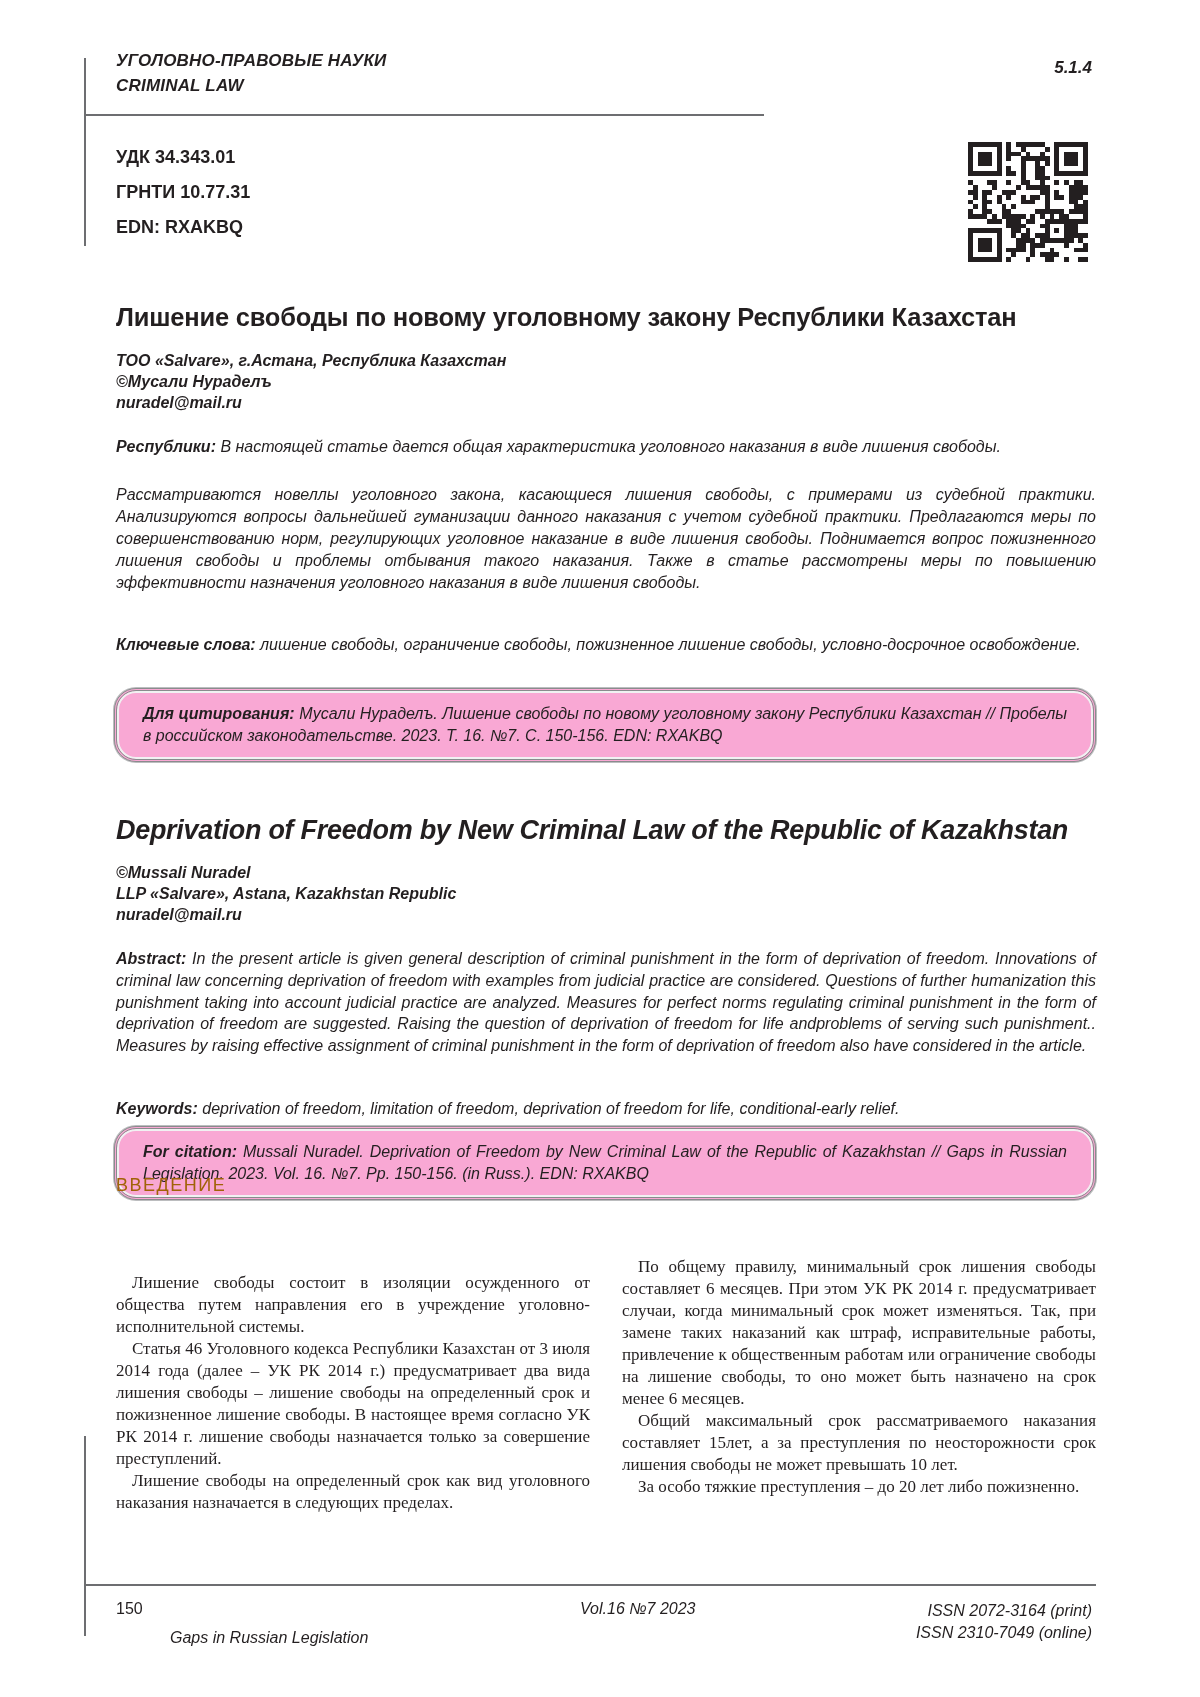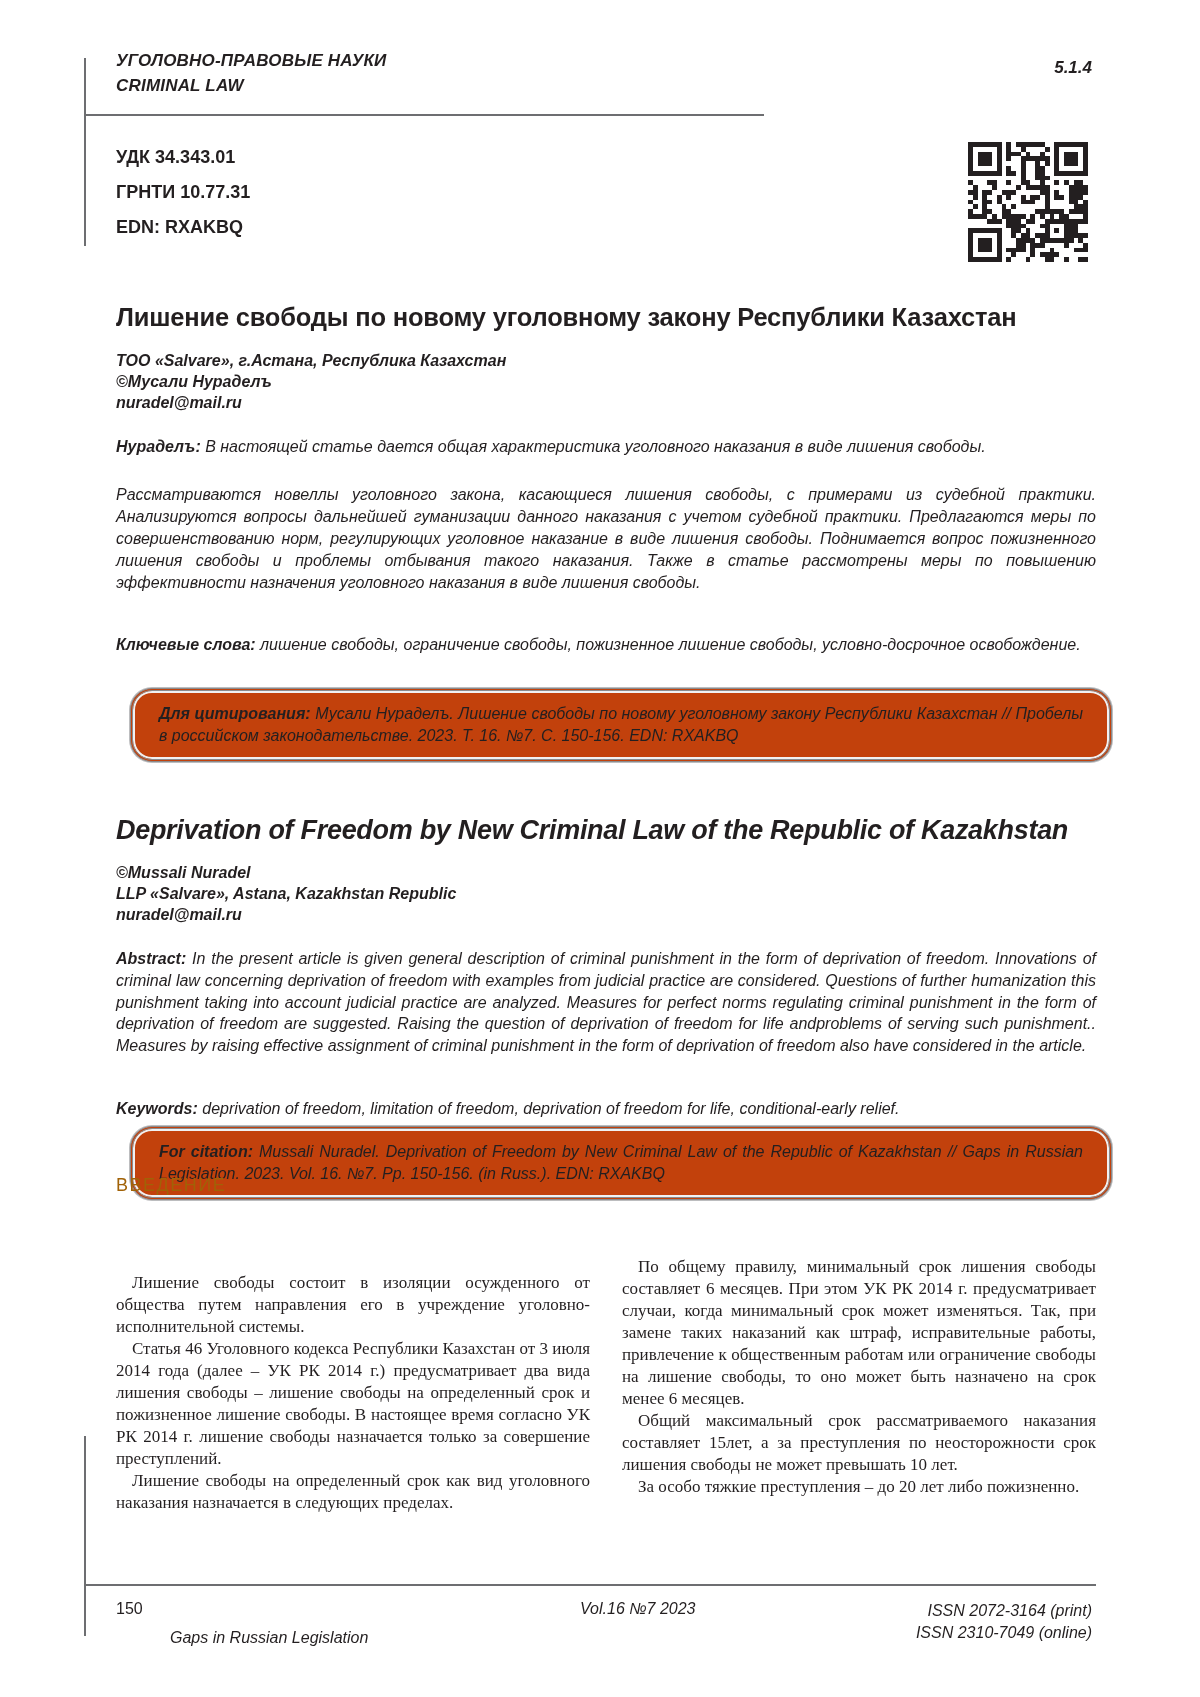--- a/index.html
+++ b/index.html
@@ -19,22 +19,22 @@
 
   .qr { left: 968px; top: 142px; width: 120px; height: 120px; }
 
   .title-ru { left: 116px; top: 303px; font-size: 25.5px; font-weight: bold; letter-spacing: -0.2px; }
   .authors { left: 116px; font-weight: bold; font-style: italic; font-size: 16px; line-height: 21px; }
 
   .para { left: 116px; width: 980px; font-style: italic; font-size: 16px; line-height: 22px;
           text-align: justify; }
   .para b { font-style: italic; }
 
-  .cite-box { position: absolute; left: 130px; width: 976px; border-radius: 22px;
-              background: #c2410c; border: 3px double #8a8b8d;
+  .cite-box { position: absolute; left: 114px; width: 976px; border-radius: 22px;
+              background: #f9a8d4; border: 3px double #8a8b8d;
               box-shadow: inset 0 0 0 2px #f1f1f2, 0 0 0 1px #bcbdbf; }
   .cite-text { position: absolute; left: 26px; right: 26px; top: 12px;
                font-style: italic; font-size: 16px; line-height: 22px; text-align: justify; }
 
   .title-en { left: 116px; top: 815px; font-size: 27px; font-weight: bold; font-style: italic; letter-spacing: -0.3px; }
 
   .intro-heading { left: 116px; top: 1175px; font-size: 18px; letter-spacing: 1.5px; color: #a16207; }
   .col { width: 474px; font-size: 17px; line-height: 22px; text-align: justify; font-family: Liberation Serif, serif; }
   .col p { margin: 0; text-indent: 16px; }
   .col-left { left: 116px; top: 1272px; }
@@ -394,21 +394,21 @@
 </svg>
 
 <div class="abs title-ru">Лишение свободы по новому уголовному закону Республики Казахстан</div>
 <div class="abs authors" style="top:350px;">
   <div>ТОО «Salvare», г.Астана, Республика Казахстан</div>
   <div>©Мусали Нураделъ</div>
   <div>nuradel@mail.ru</div>
 </div>
 
 <div class="abs para" style="top:436px;">
-  <b>Нураделъ:</b><span> В настоящей статье дается общая характеристика уголовного наказания в виде лишения свободы.</span>
+  <b>Республики:</b><span> В настоящей статье дается общая характеристика уголовного наказания в виде лишения свободы.</span>
 </div>
 <div class="abs para" style="top:484px;">Рассматриваются новеллы уголовного закона, касающиеся лишения свободы, с примерами из судебной практики. Анализируются вопросы дальнейшей гуманизации данного наказания с учетом судебной практики. Предлагаются меры по совершенствованию норм, регулирующих уголовное наказание в виде лишения свободы. Поднимается вопрос пожизненного лишения свободы и проблемы отбывания такого наказания. Также в статье рассмотрены меры по повышению эффективности назначения уголовного наказания в виде лишения свободы.</div>
 
 <div class="abs para" style="top:634px;">
   <b>Ключевые слова:</b><span> лишение свободы, ограничение свободы, пожизненное лишение свободы, условно-досрочное освобождение.</span>
 </div>
 
 <div class="cite-box" style="top:688px; height:68px;">
   <div class="cite-text">
     <b>Для цитирования:</b><span> Мусали Нураделъ. Лишение свободы по новому уголовному закону Республики Казахстан // Пробелы в российском законодательстве. 2023. Т. 16. №7. С. 150-156. EDN: RXAKBQ</span>

